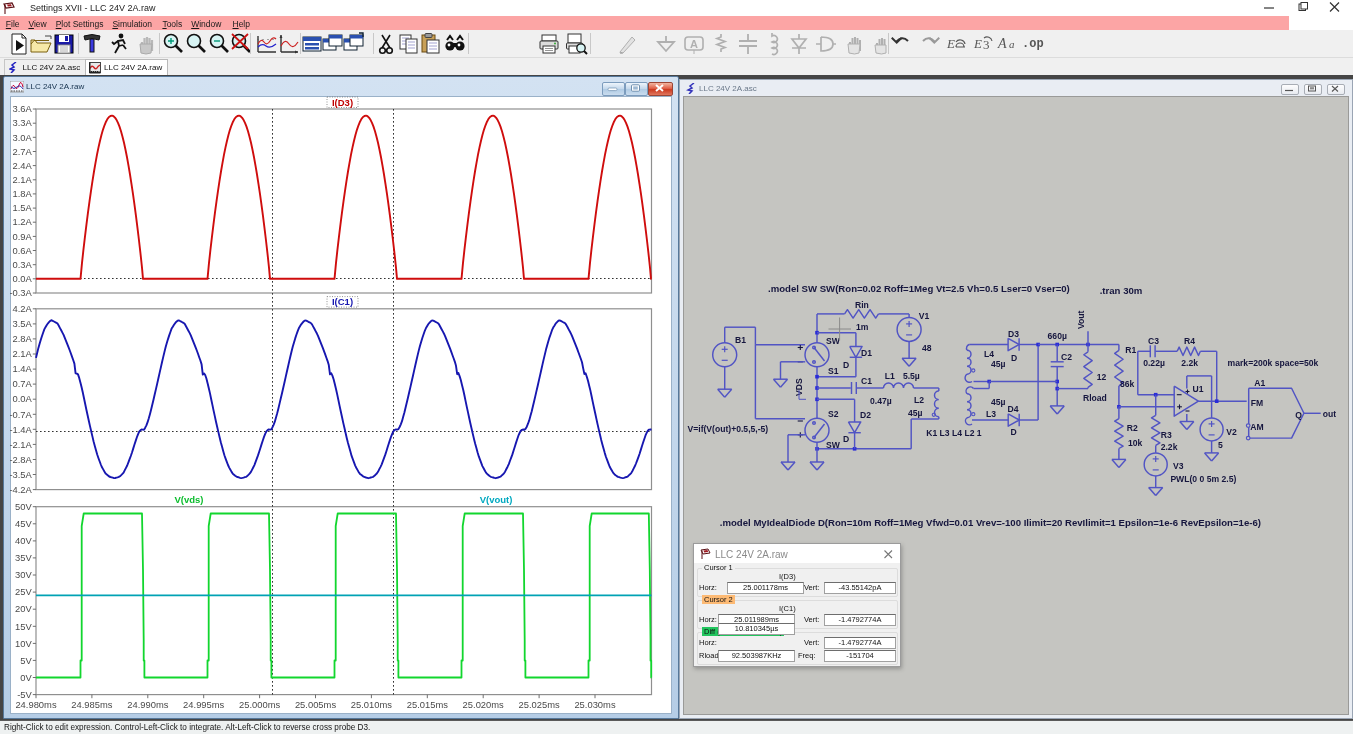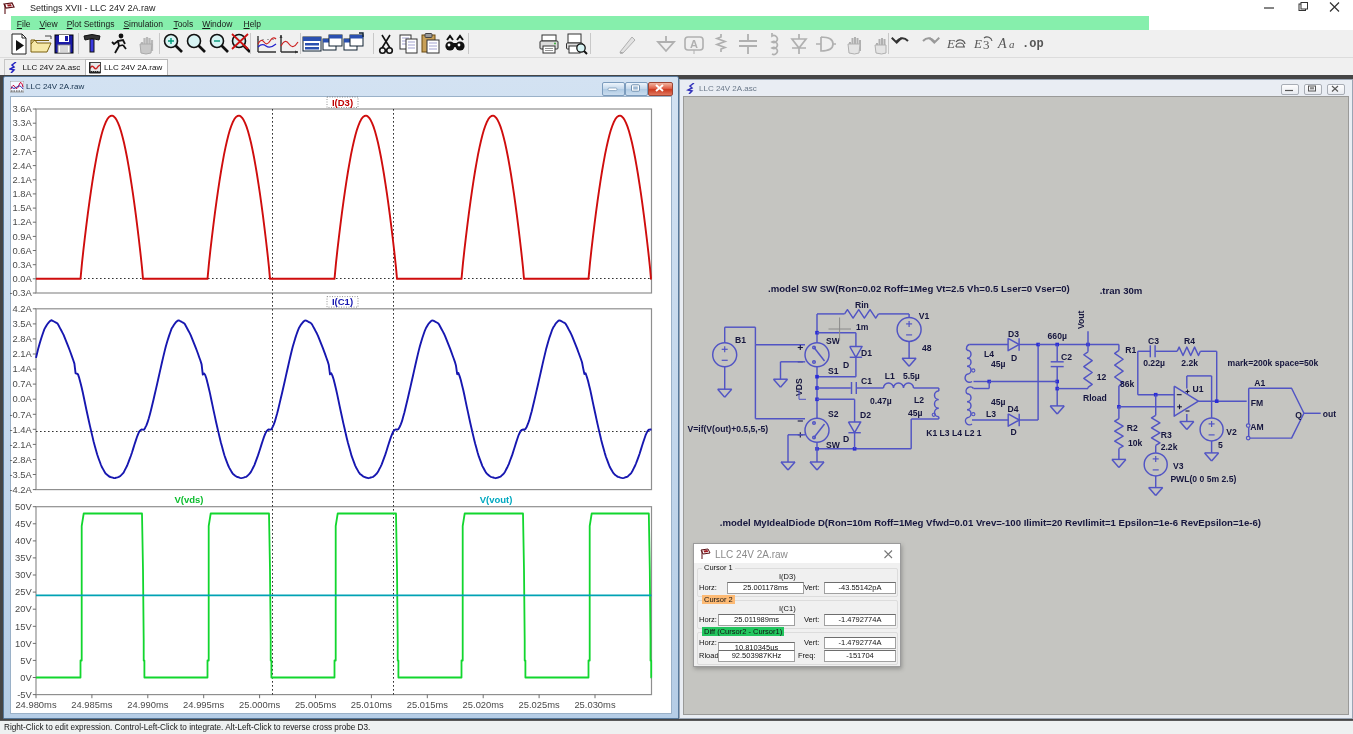--- a/index.html
+++ b/index.html
@@ -1,18 +1,18 @@
 <!DOCTYPE html>
 <html><head><meta charset="utf-8"><style>
 html,body{margin:0;padding:0;width:1353px;height:734px;overflow:hidden;
 font-family:"Liberation Sans",sans-serif;background:#fff;}
 .a{position:absolute;}
 #titlebar{left:0;top:0;width:1353px;height:16px;background:#ffffff;}
 #titletxt{left:30px;top:3px;font-size:9px;color:#1b1b1b;}
-#menubar{left:11px;top:16px;width:1138px;height:14px;background:#86efac;}
+#menubar{left:0;top:16px;width:1289px;height:14px;background:#fca5a5;}
 .mi{position:absolute;top:3px;font-size:8.5px;color:#1a1a1a;}
 .mi u{text-decoration:underline;}
 #toolbar{left:0;top:30px;width:1353px;height:27px;background:#f0f0f0;border-bottom:1px solid #dcdcdc;}
 .tbi{position:absolute;top:2px;}
 .tsep{position:absolute;top:3px;width:1px;height:21px;background:#c8c8c8;}
 #tabbar{left:0;top:58px;width:1353px;height:17px;background:#f0f0f0;}
 .tab{position:absolute;top:1px;height:15px;}
 .tabtxt{position:absolute;top:5px;font-size:8px;color:#111;}
 #mdi{left:0;top:75px;width:1353px;height:645px;background:#454545;}
 #statusbar{left:0;top:720px;width:1353px;height:14px;background:#eef1f1;border-top:1px solid #5a5a5a;font-size:8.2px;color:#161616;}
@@ -690,21 +690,21 @@
 <div class="grp a" style="top:56px;height:27px"></div>
 <div class="dlab a" style="left:8px;top:51px;background:#fdba74;padding:0 2px">Cursor 2</div>
 <div class="dlab a" style="left:85px;top:60px">I(C1)</div>
 <div class="dlab a" style="left:5px;top:71px">Horz:</div>
 <div class="dfield a" style="left:24px;top:70px;width:75px">25.011989ms</div>
 <div class="dlab a" style="left:110px;top:71px">Vert:</div>
 <div class="dfield a" style="left:130px;top:70px;width:70px">-1.4792774A</div>
 <div class="grp a" style="top:88px;height:31px"></div>
 <div class="dlab a" style="left:8px;top:83px;background:#22c55e;padding:0 2px">Diff (Cursor2 - Cursor1)</div>
 <div class="dlab a" style="left:5px;top:94px">Horz:</div>
-<div class="dfield a" style="left:24px;top:98px;width:75px">10.810345µs</div>
+<div class="dfield a" style="left:24px;top:79px;width:75px">10.810345µs</div>
 <div class="dlab a" style="left:110px;top:94px">Vert:</div>
 <div class="dfield a" style="left:130px;top:93px;width:70px">-1.4792774A</div>
 <div class="dlab a" style="left:5px;top:107px">Rload:</div>
 <div class="dfield a" style="left:24px;top:106px;width:75px">92.503987KHz</div>
 <div class="dlab a" style="left:104px;top:107px">Freq:</div>
 <div class="dfield a" style="left:130px;top:106px;width:70px">-151704</div>
 </div>
 <div id="statusbar" class="a">
     <span style="position:absolute;left:4px;top:2px">Right-Click to edit expression. Control-Left-Click to integrate. Alt-Left-Click to reverse cross probe D3.</span>
   </div>

